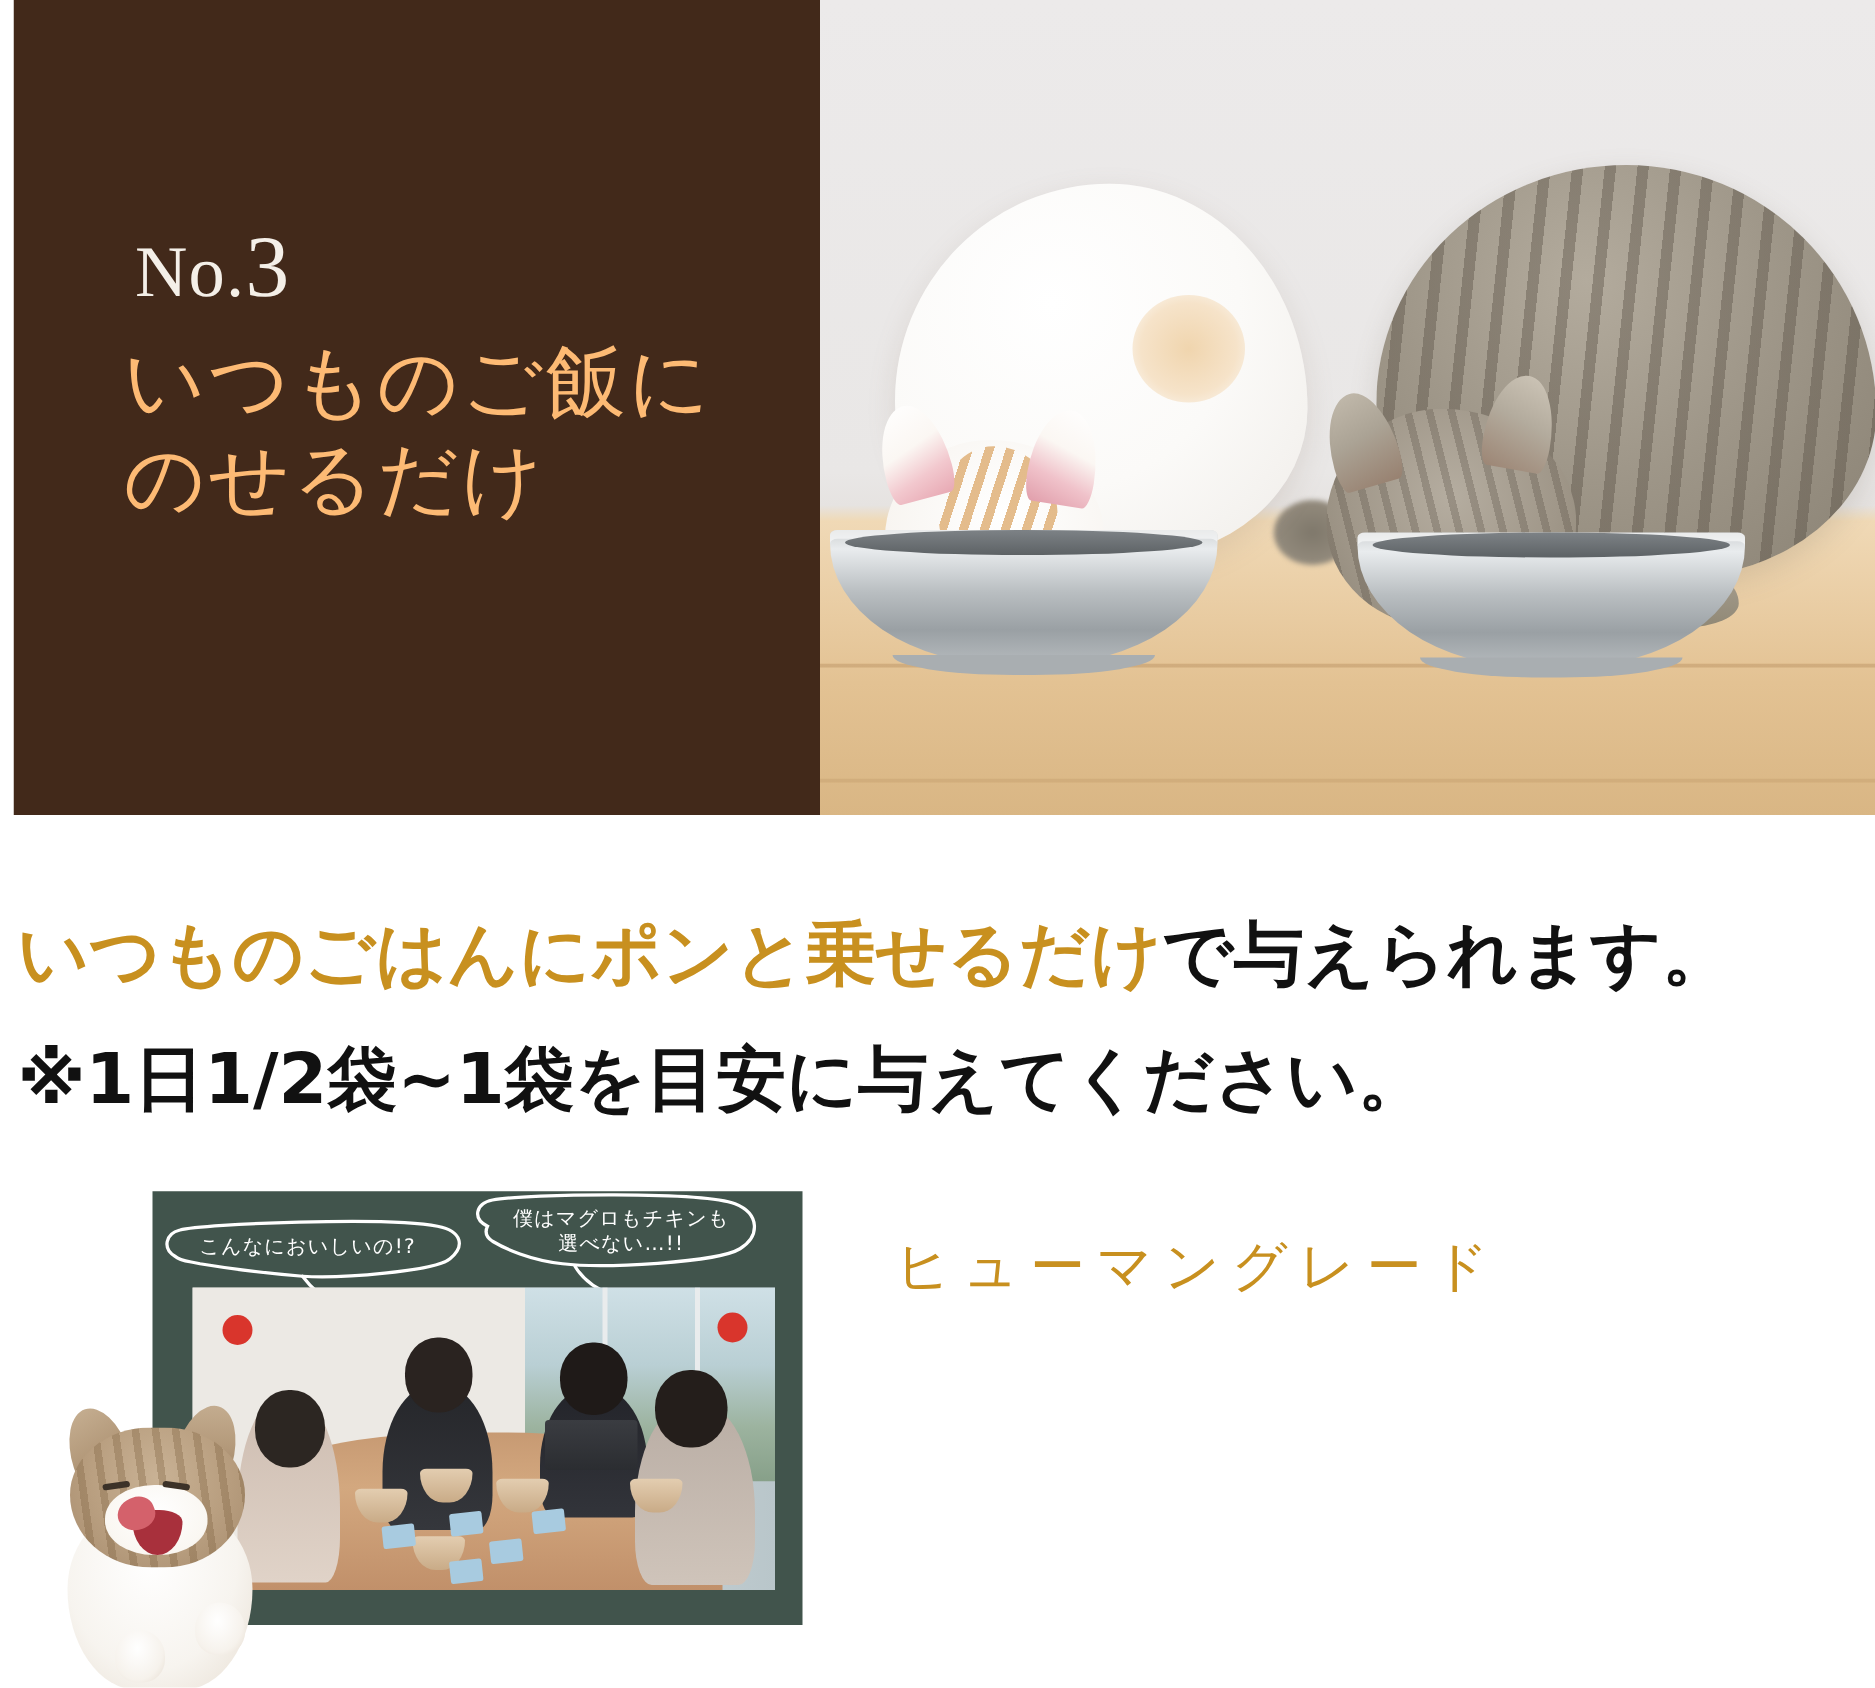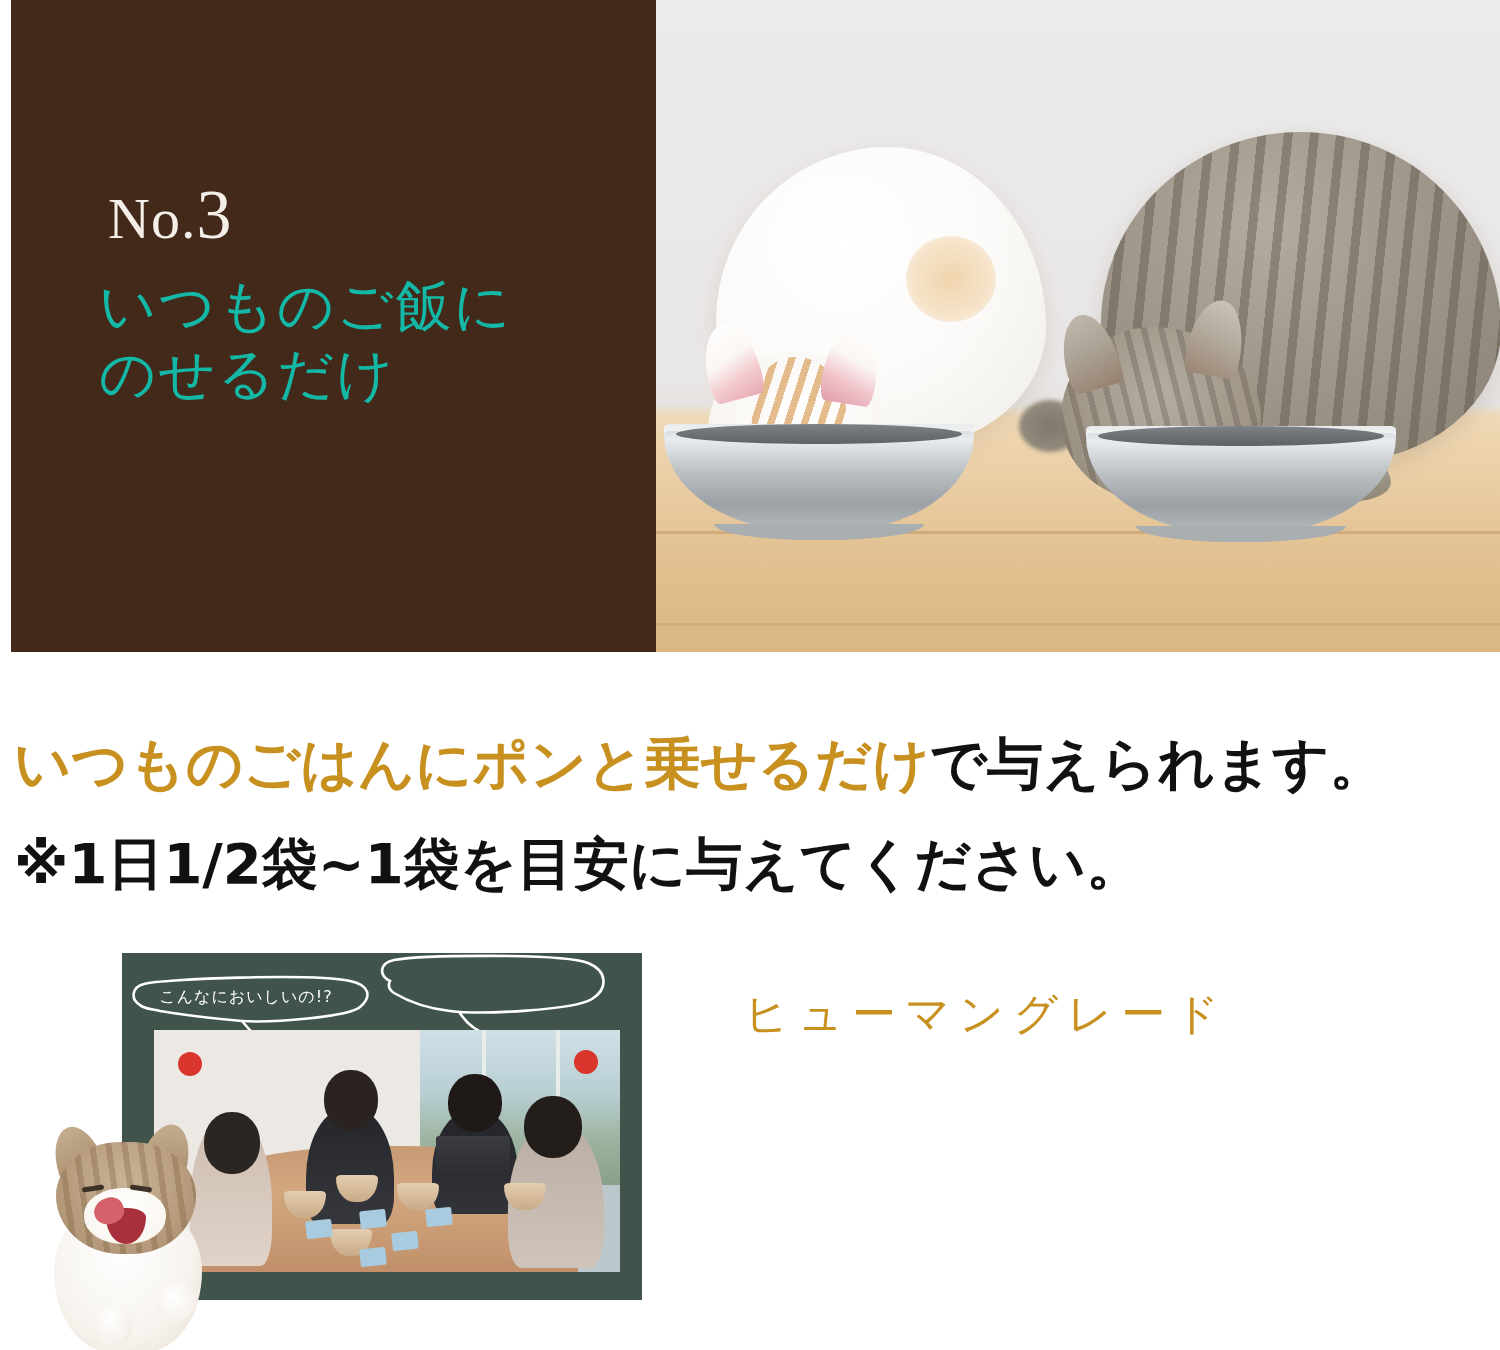--- a/index.html
+++ b/index.html
@@ -23,23 +23,23 @@
   .hero-badge{
     position:absolute;left:97px;top:180px;
     color:#f4efe8;
     font-family:"Liberation Serif","DejaVu Serif",serif;
     font-size:58px;line-height:1;letter-spacing:1px;
     white-space:nowrap;
   }
   .hero-badge .num{font-size:70px;}
   .hero-title{
     position:absolute;left:88px;top:272px;
-    color:#14b8a6;
-    font-family:Liberation Sans, sans-serif;
-    font-size:56px;line-height:1.22;letter-spacing:2px;
+    color:#fdba74;
+    font-family:Liberation Mono, monospace;
+    font-size:64px;line-height:1.22;letter-spacing:2px;
     white-space:pre-line;
     font-weight:400;
   }
 
   
   .hero-photo{
     position:relative;flex:1 1 auto;height:652px;overflow:hidden;
     background:linear-gradient(#eceaea 0%,#e9e7e6 58%,#e6e3e1 62%,#f0d9b4 64%,#e8c896 100%);
   }
   .floor{position:absolute;left:0;right:0;bottom:0;height:235px;
@@ -223,21 +223,21 @@
   .cc-mouth{position:absolute;left:74px;top:80px;width:40px;height:36px;
     background:#a8303c;border-radius:46% 46% 50% 50%/26% 26% 74% 74%;}
   .cc-tongue{position:absolute;left:62px;top:70px;width:30px;height:26px;
     background:#d4616b;border-radius:52% 48% 46% 54%;transform:rotate(-22deg);}
   .cc-paw{position:absolute;width:40px;height:42px;border-radius:50% 50% 44% 44%;
     background:radial-gradient(ellipse at 45% 35%,#ffffff 0%,#f6f2ec 65%,#e4dace 100%);}
   .cc-paw-l{left:60px;top:176px;}
   .cc-paw-r{left:124px;top:154px;}
 
   
-  .feature{position:absolute;left:716px;top:992px;width:700px;margin-left:28px;}
+  .feature{position:absolute;left:716px;top:992px;width:700px;}
   .feature-title{
     font-family:"DejaVu Serif","Liberation Serif",serif;
     font-size:44px;line-height:1;color:#c8901f;letter-spacing:9px;
     white-space:nowrap;
   }
   .feature-body{
     margin-top:30px;
     font-family:"DejaVu Serif","Liberation Serif",serif;
     font-size:40px;line-height:1.62;color:#15120f;letter-spacing:6px;
     white-space:pre-line;
@@ -286,20 +286,22 @@
 <div class="video-card">
 
   <svg class="bub-svg" viewBox="0 0 520 110">
     <path d="M18 52 C8 46 10 34 22 31 C40 26 190 20 228 28 C248 32 250 44 238 54 C226 64 150 70 120 68 C96 66 62 62 38 58 C30 56 22 56 18 52 Z" fill="none" stroke="#ffffff" stroke-width="2.6" stroke-linecap="round"></path>
     <path d="M120 68 C126 76 134 84 146 90" fill="none" stroke="#ffffff" stroke-width="2.6" stroke-linecap="round"></path>
     <path d="M268 28 C256 22 258 10 272 7 C300 2 440 0 466 10 C486 18 486 36 470 46 C452 57 360 62 328 58 C302 55 282 46 272 40 C266 36 266 32 268 28 Z" fill="none" stroke="#ffffff" stroke-width="2.6" stroke-linecap="round"></path>
     <path d="M338 60 C344 70 354 78 368 83" fill="none" stroke="#ffffff" stroke-width="2.6" stroke-linecap="round"></path>
   </svg>
 
   <div class="bubble bubble-1">こんなにおいしいの!?</div>
+  <div class="bubble bubble-2">僕はマグロもチキンも
+選べない…!!</div>
 
   <div class="video-inner">
     <div class="vi-wall"></div>
     <div class="vi-window"></div>
     <div class="vi-dot vi-dot-l"></div>
     <div class="vi-dot vi-dot-r"></div>
     <div class="vi-table"></div>
 
     <div class="person p1">
         <div class="head"></div>

